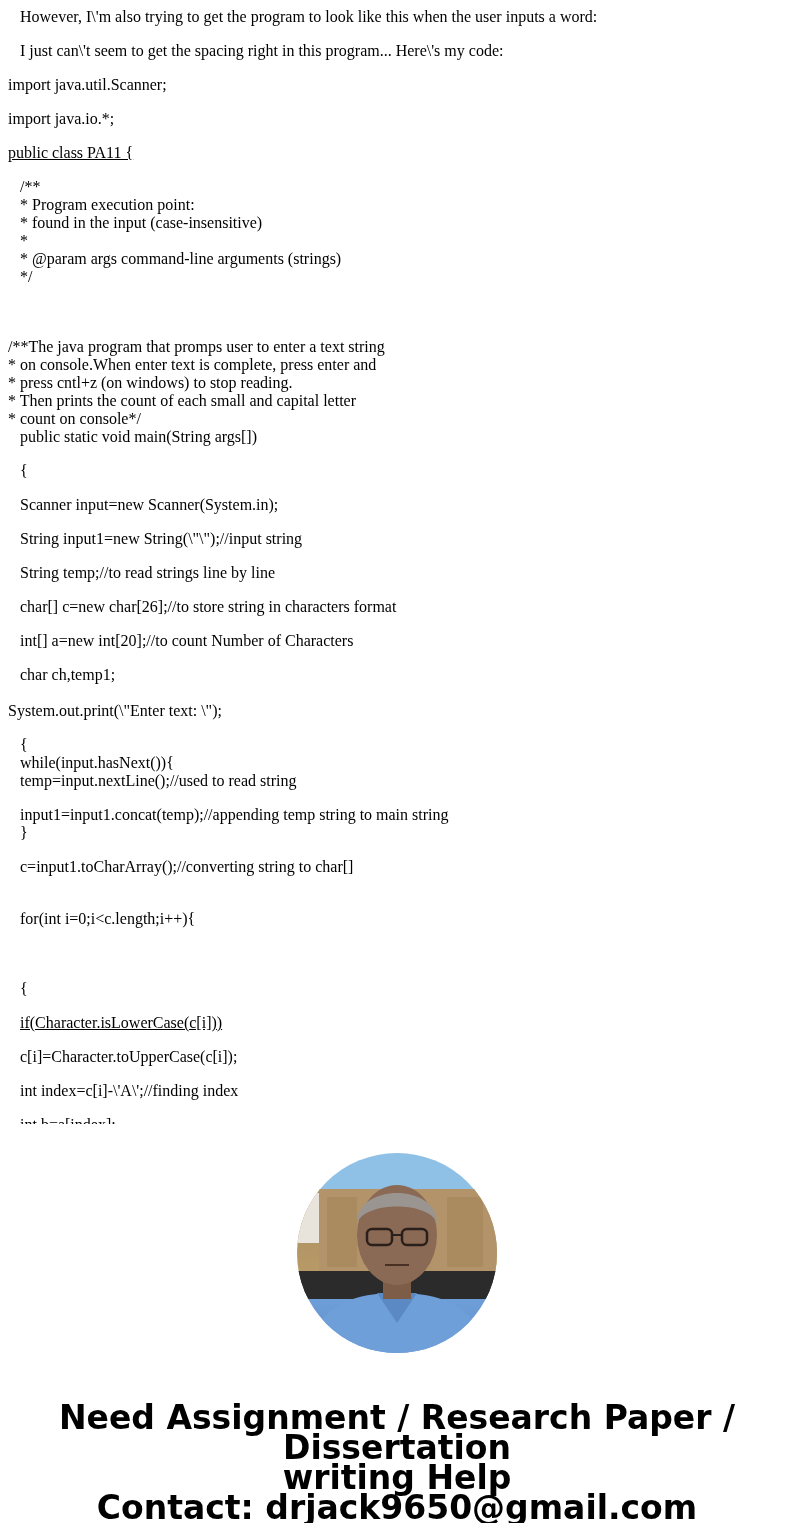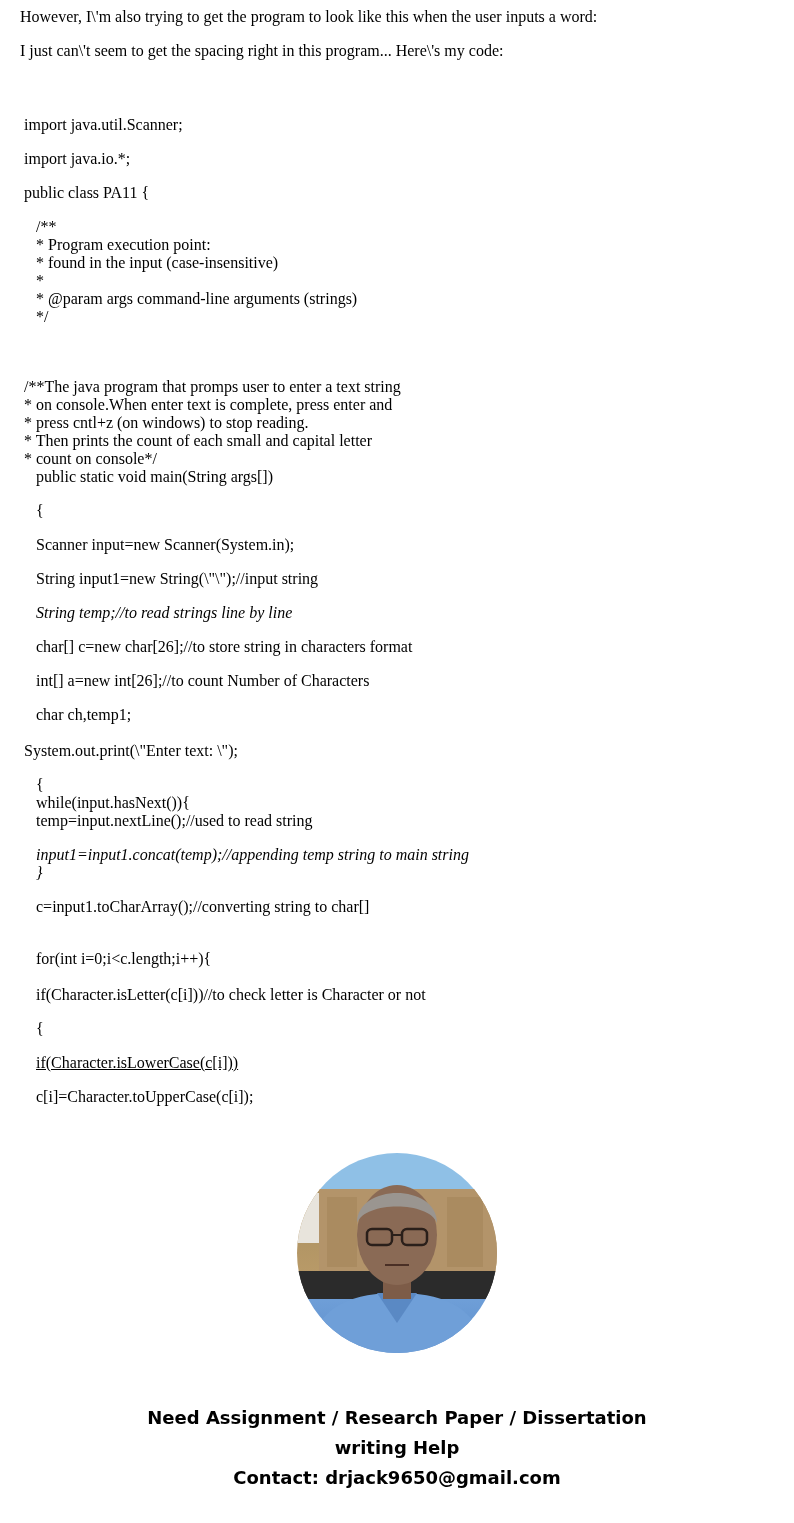--- a/index.html
+++ b/index.html
@@ -20,21 +20,21 @@
       height: 1124px;
       overflow: hidden;
     }
     .p {
       margin: 0;
       line-height: 18px;
       white-space: pre;
     }
     .intro { position: absolute; left: 12px; }
     .ind { padding-left: 12px; }
-    .block { position: absolute; left: 16px; margin-top: 40px; }
+    .block { position: absolute; left: 0; }
     .block .p { line-height: 18px; }
 
     .avatar-wrap {
       position: absolute;
       left: 297px;
       top: 1153px;
       width: 200px;
       height: 200px;
       border-radius: 50%;
       overflow: hidden;
@@ -43,36 +43,36 @@
     .avatar-wrap svg { display: block; }
 
     .promo {
       position: absolute;
       left: 0;
       top: 1403px;
       width: 794px;
       text-align: center;
       font-family: "DejaVu Sans", sans-serif;
       font-weight: bold;
-      font-size: 18px;
+      font-size: 33px;
       line-height: 30px;
       color: #000000;
     }
     .promo div { margin: 0; }
   </style>
 </head>
 <body>
 
 <div class="doc">
   <p class="p intro" style="top:8px;">However, I\'m also trying to get the program to look like this when the user inputs a word:</p>
   <p class="p intro" style="top:42px;">I just can\'t seem to get the spacing right in this program... Here\'s my code:</p>
 
   <p class="p block" style="top:76px;">import java.util.Scanner;</p>
   <p class="p block" style="top:110px;">import java.io.*;</p>
-  <p class="p block" style="top:144px;">public class PA11 {</p>
+  <p class="p block" style="top:144px;text-decoration:underline;">public class PA11 {</p>
 
   <div class="block ind" style="top:178px;">
     <p class="p">/**</p>
     <p class="p">* Program execution point:</p>
     <p class="p">* found in the input (case-insensitive)</p>
     <p class="p">*</p>
     <p class="p">* @param args command-line arguments (strings)</p>
     <p class="p">*/</p>
   </div>
 
@@ -81,40 +81,39 @@
     <p class="p">* on console.When enter text is complete, press enter and</p>
     <p class="p">* press cntl+z (on windows) to stop reading.</p>
     <p class="p">* Then prints the count of each small and capital letter</p>
     <p class="p">* count on console*/</p>
     <p class="p ind">public static void main(String args[])</p>
   </div>
 
   <p class="p block ind" style="top:462px;">{</p>
   <p class="p block ind" style="top:496px;">Scanner input=new Scanner(System.in);</p>
   <p class="p block ind" style="top:530px;">String input1=new String(\"\");//input string</p>
-  <p class="p block ind" style="top:564px;font-style:italic;">String temp;//to read strings line by line</p>
+  <p class="p block ind" style="top:564px;">String temp;//to read strings line by line</p>
   <p class="p block ind" style="top:598px;">char[] c=new char[26];//to store string in characters format</p>
-  <p class="p block ind" style="top:632px;">int[] a=new int[26];//to count Number of Characters</p>
+  <p class="p block ind" style="top:632px;">int[] a=new int[20];//to count Number of Characters</p>
   <p class="p block ind" style="top:666px;">char ch,temp1;</p>
   <p class="p block" style="top:702px;">System.out.print(\"Enter text: \");</p>
 
   <div class="block ind" style="top:736px;">
     <p class="p">{</p>
     <p class="p">while(input.hasNext()){</p>
     <p class="p">temp=input.nextLine();//used to read string</p>
   </div>
 
-  <div class="block ind" style="top:806px;font-style:italic;">
+  <div class="block ind" style="top:806px;">
     <p class="p">input1=input1.concat(temp);//appending temp string to main string</p>
     <p class="p">}</p>
   </div>
 
   <p class="p block ind" style="top:858px;">c=input1.toCharArray();//converting string to char[]</p>
   <p class="p block ind" style="top:910px;">for(int i=0;i&lt;c.length;i++){</p>
-  <p class="p block ind" style="top:946px;">if(Character.isLetter(c[i]))//to check letter is Character or not</p>
   <p class="p block ind" style="top:980px;">{</p>
   <p class="p block ind" style="top:1014px;text-decoration:underline;">if(Character.isLowerCase(c[i]))</p>
   <p class="p block ind" style="top:1048px;">c[i]=Character.toUpperCase(c[i]);</p>
   <p class="p block ind" style="top:1082px;">int index=c[i]-\'A\';//finding index</p>
   <p class="p block ind" style="top:1116px;">int b=a[index];</p>
 </div>
 
 <div class="avatar-wrap">
   <svg width="200" height="200" viewBox="0 0 200 200">
 

